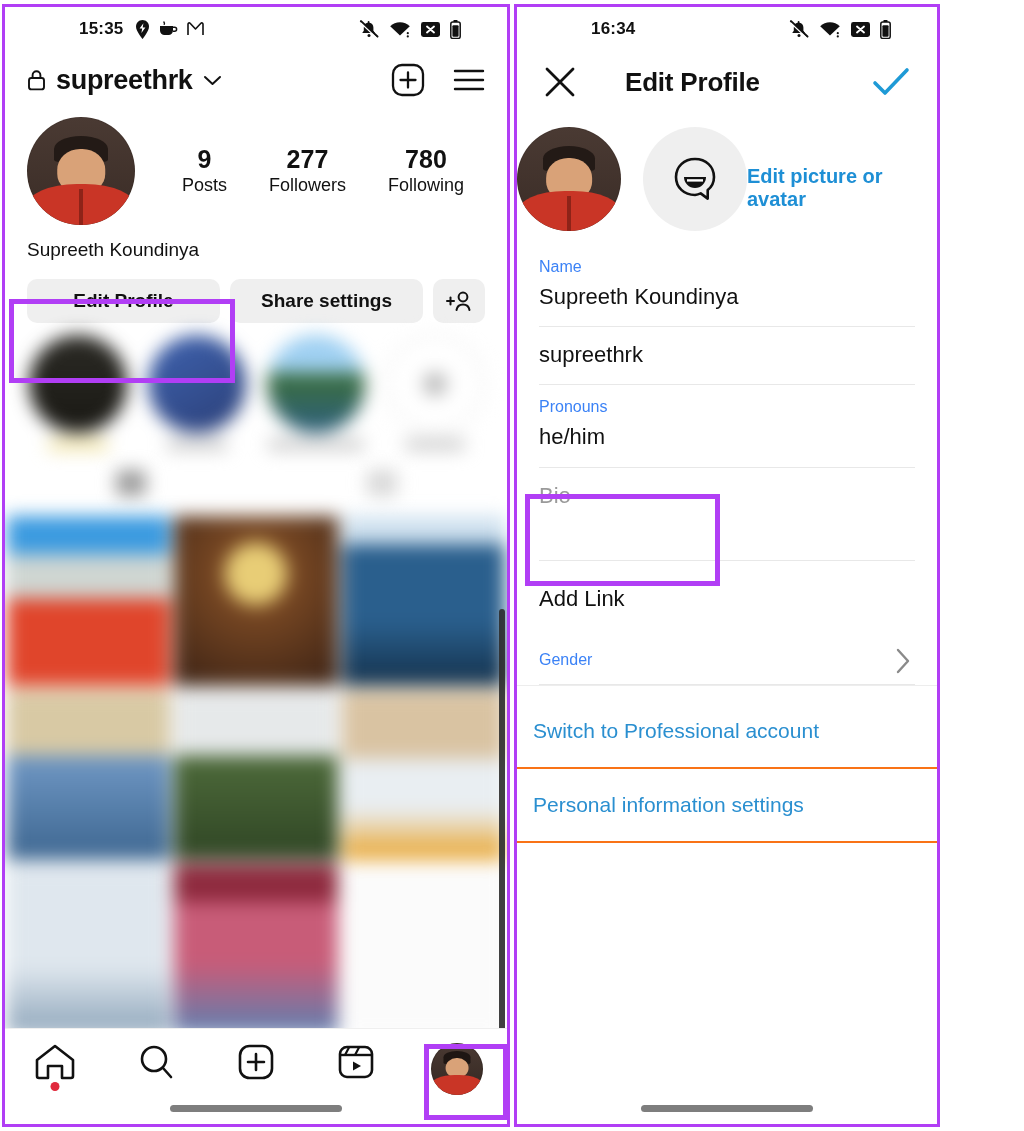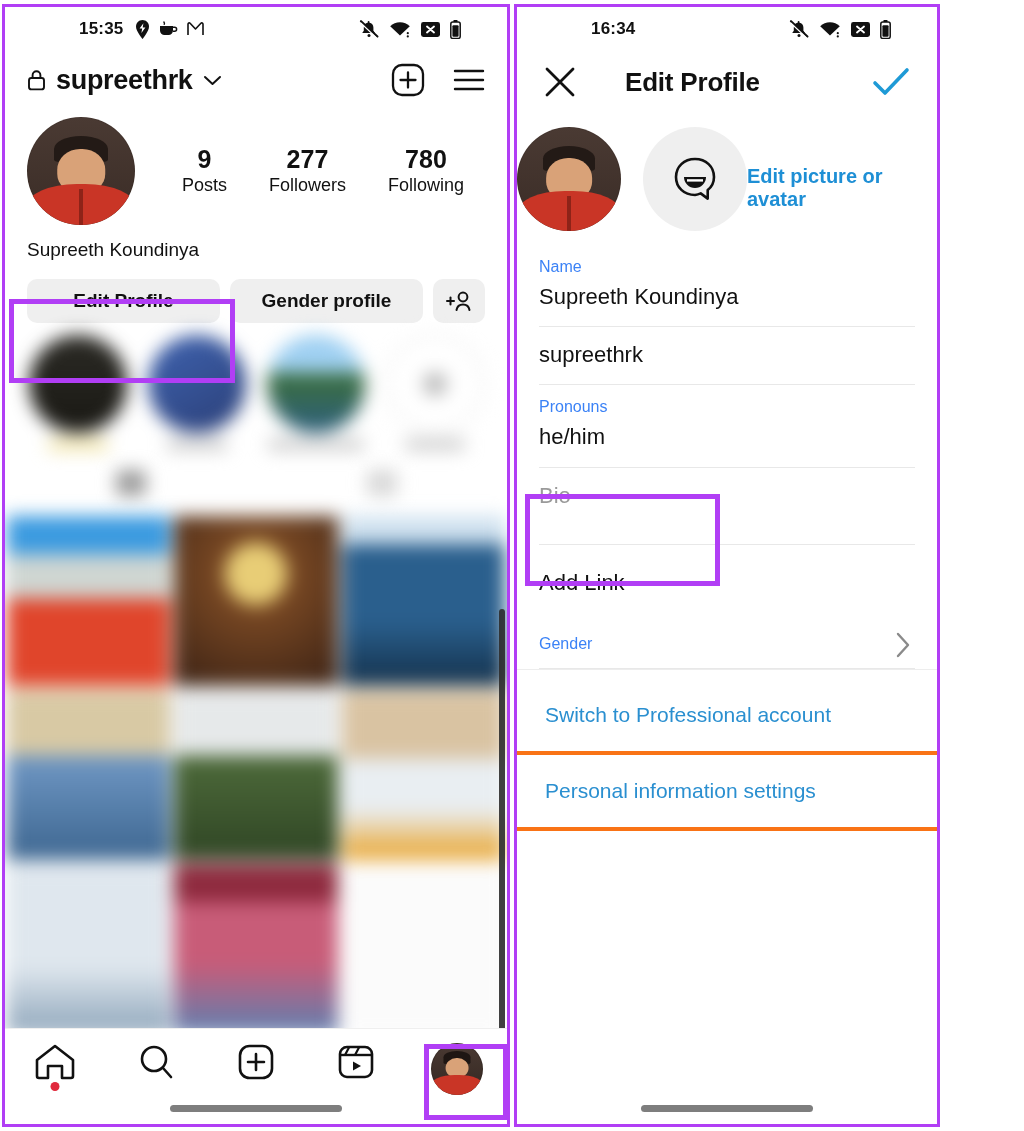--- a/index.html
+++ b/index.html
@@ -127,26 +127,26 @@
   .avatar-lg { width:104px; height:104px; }
   .avatar-alt { width:104px; height:104px; border-radius:50%; background:#efefef;
     display:flex; align-items:center; justify-content:center; }
   .edit-pic-link { margin-top: 18px; font-size: 20px; font-weight:700; color:#1e8fd5; }
 
   .fields { padding: 14px 22px 0 22px; }
   .field { border-bottom:1px solid #e8e8e8; padding: 10px 0 12px 0; position:relative; }
   .field .flabel { font-size: 16px; color:#3b82f6; line-height:1.5; }
   .field .fvalue { font-size: 22px; color:#111; line-height:1.6; }
   .field .fvalue.placeholder { color:#9a9a9a; }
-  .field.tall { padding-bottom: 31px; }
+  .field.tall { padding-bottom: 47px; }
   .field.linkrow { padding: 20px 0 22px 0; border-bottom:none; }
   .field .chev { position:absolute; right:4px; top:50%; transform:translateY(-50%); }
 
   .sect-sep { height:10px; background:#fff; border-top:1px solid #ededed; }
-  .link-row { padding: 24px 28px; border-bottom:4px solid #f97316;
+  .link-row { padding: 24px 16px; border-bottom:2px solid #f97316;
     font-size: 21px; color:#2a8fd0; }
 
   svg { display:block; }
 </style>
 </head>
 <body>
 
 <div class="stage" style="--hl:#b13ef5;">
 
   <div class="phone" id="phone-left">
@@ -255,21 +255,21 @@
           <div class="num">780</div>
           <div class="lbl">Following</div>
         </div>
       </div>
     </div>
 
     <div class="fullname">Supreeth Koundinya</div>
 
     <div class="action-row">
       <button class="btn-pill" id="btn-edit-profile">Edit Profile</button>
-      <button class="btn-pill" id="btn-share-profile">Gender profile</button>
+      <button class="btn-pill" id="btn-share-profile">Share settings</button>
       <button class="btn-pill" id="btn-add-people">
         <span>
           <svg width="28" height="22" viewBox="0 0 28 22">
               <path d="M2 11h7" stroke="#111" stroke-width="2" stroke-linecap="round"></path>
               <path d="M5.5 7.5v7" stroke="#111" stroke-width="2" stroke-linecap="round"></path>
               <circle cx="18" cy="7" r="4.4" stroke="#111" stroke-width="2" fill="none"></circle>
               <path d="M11.5 20c.6-3.6 3.3-5.6 6.5-5.6s5.9 2 6.5 5.6" stroke="#111" stroke-width="2" fill="none" stroke-linecap="round"></path>
             </svg>
         </span>
       </button>

